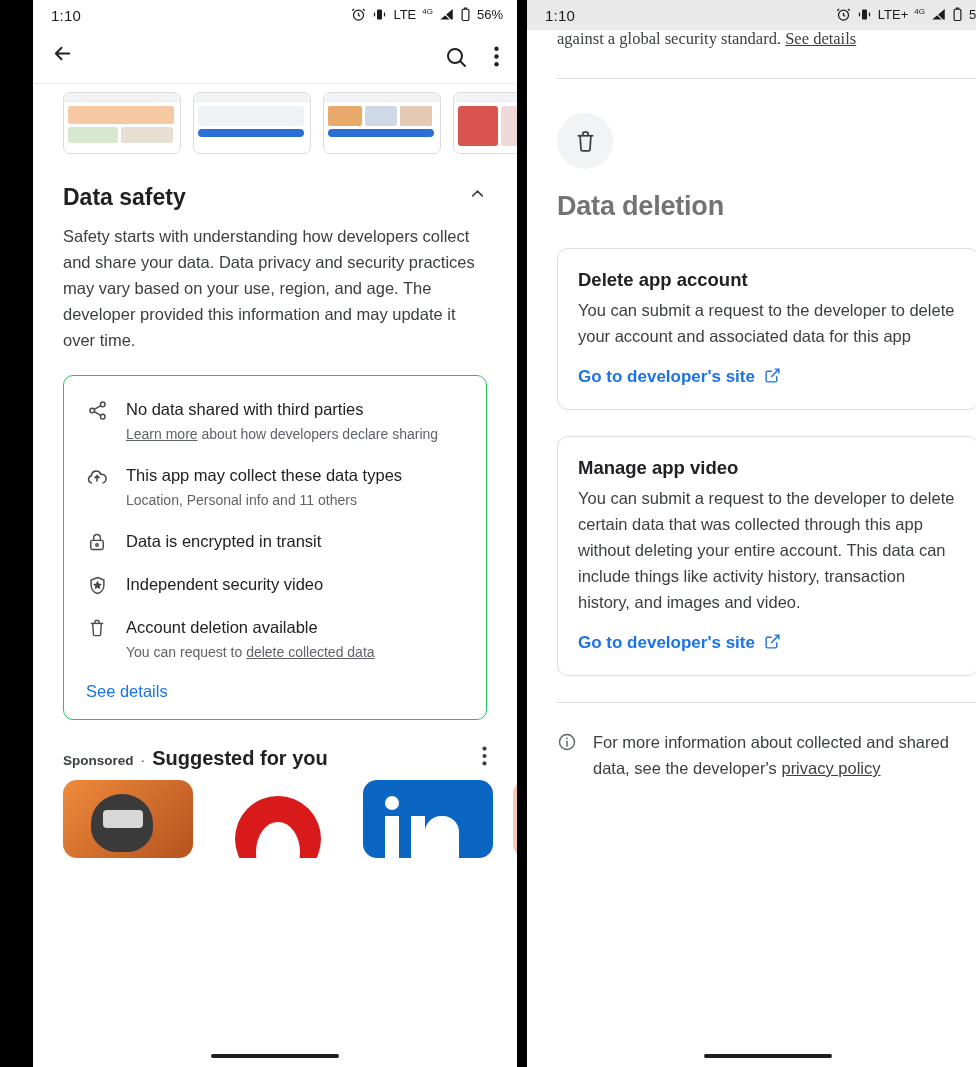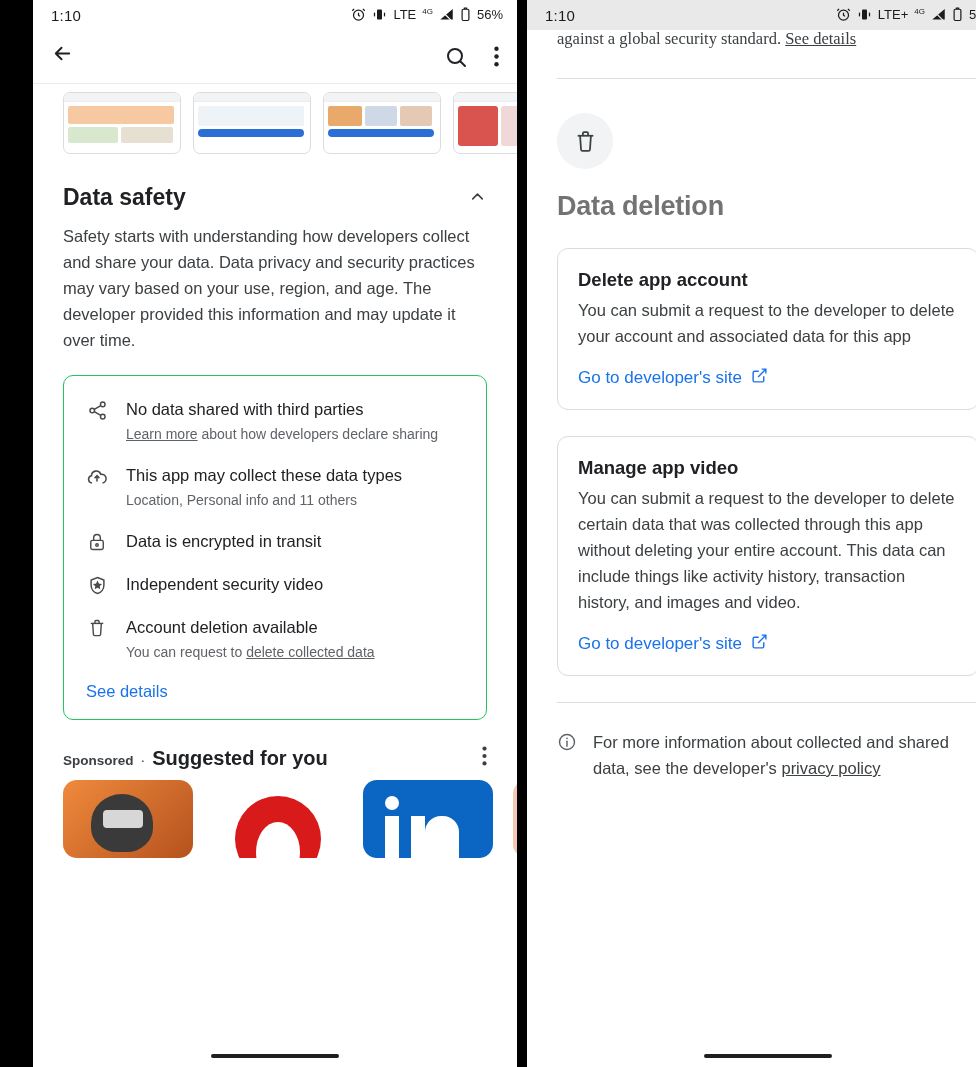--- a/index.html
+++ b/index.html
@@ -44,21 +44,21 @@
     width: 118px; height: 62px; border: 1px solid #dadce0; border-radius: 7px;
     background: #fff; overflow: hidden; flex: 0 0 auto; position: relative;
   }
   .shot .bar { height: 9px; background: #f1f3f4; border-bottom: 1px solid #eee; }
   .shot .body { padding: 4px; display: flex; gap: 3px; flex-wrap: wrap; }
   .sw { border-radius: 2px; }
 
   
   .content { padding: 0 30px; }
   .sec-head {
-    display: flex; align-items: center; justify-content: space-between;
+    display: flex; justify-content: space-between;
     padding: 22px 0 12px;
   }
   .sec-title { font-size: 23px; font-weight: 700; color: #202124; }
   .chev { color: #4a4a4a; font-size: 15px; }
   .para {
     font-size: 16.5px; line-height: 26px; color: #3c4043;
   }
 
   .card {
     margin-top: 22px; border: 1px solid #22c55e; border-radius: 10px;
@@ -105,22 +105,22 @@
   }
   .big-title { font-size: 27px; font-weight: 700; color: #737373; letter-spacing: -.2px; }
   .r-para { font-size: 16.5px; line-height: 26px; color: #3c4043; margin-top: 10px; }
   .r-card {
     border: 1px solid #dadce0; border-radius: 11px; padding: 20px 20px 20px 20px;
     margin-top: 26px;
   }
   .rc-title { font-size: 18.5px; font-weight: 700; color: #202124; }
   .rc-body { font-size: 16.5px; line-height: 26px; color: #3c4043; margin-top: 6px; }
   .rc-link {
-    color: #1a73e8; font-size: 17px; font-weight: 400; margin-top: 18px;
-    display: flex; align-items: center; gap: 9px;
+    color: #1a73e8; font-size: 17px; font-weight: 700; margin-top: 18px;
+    display: flex; align-items: flex-start; gap: 9px;
   }
   .bottom-note { display: flex; gap: 16px; margin-top: 26px; }
   .bottom-note .ic { color: #5f6368; padding-top: 3px; }
   .bottom-note .tx { font-size: 16.5px; line-height: 26px; color: #3c4043; }
   .navpill.dark { background: #1f1f1f; }
 </style>
 </head>
 <body>
 
 <div class="screens">

